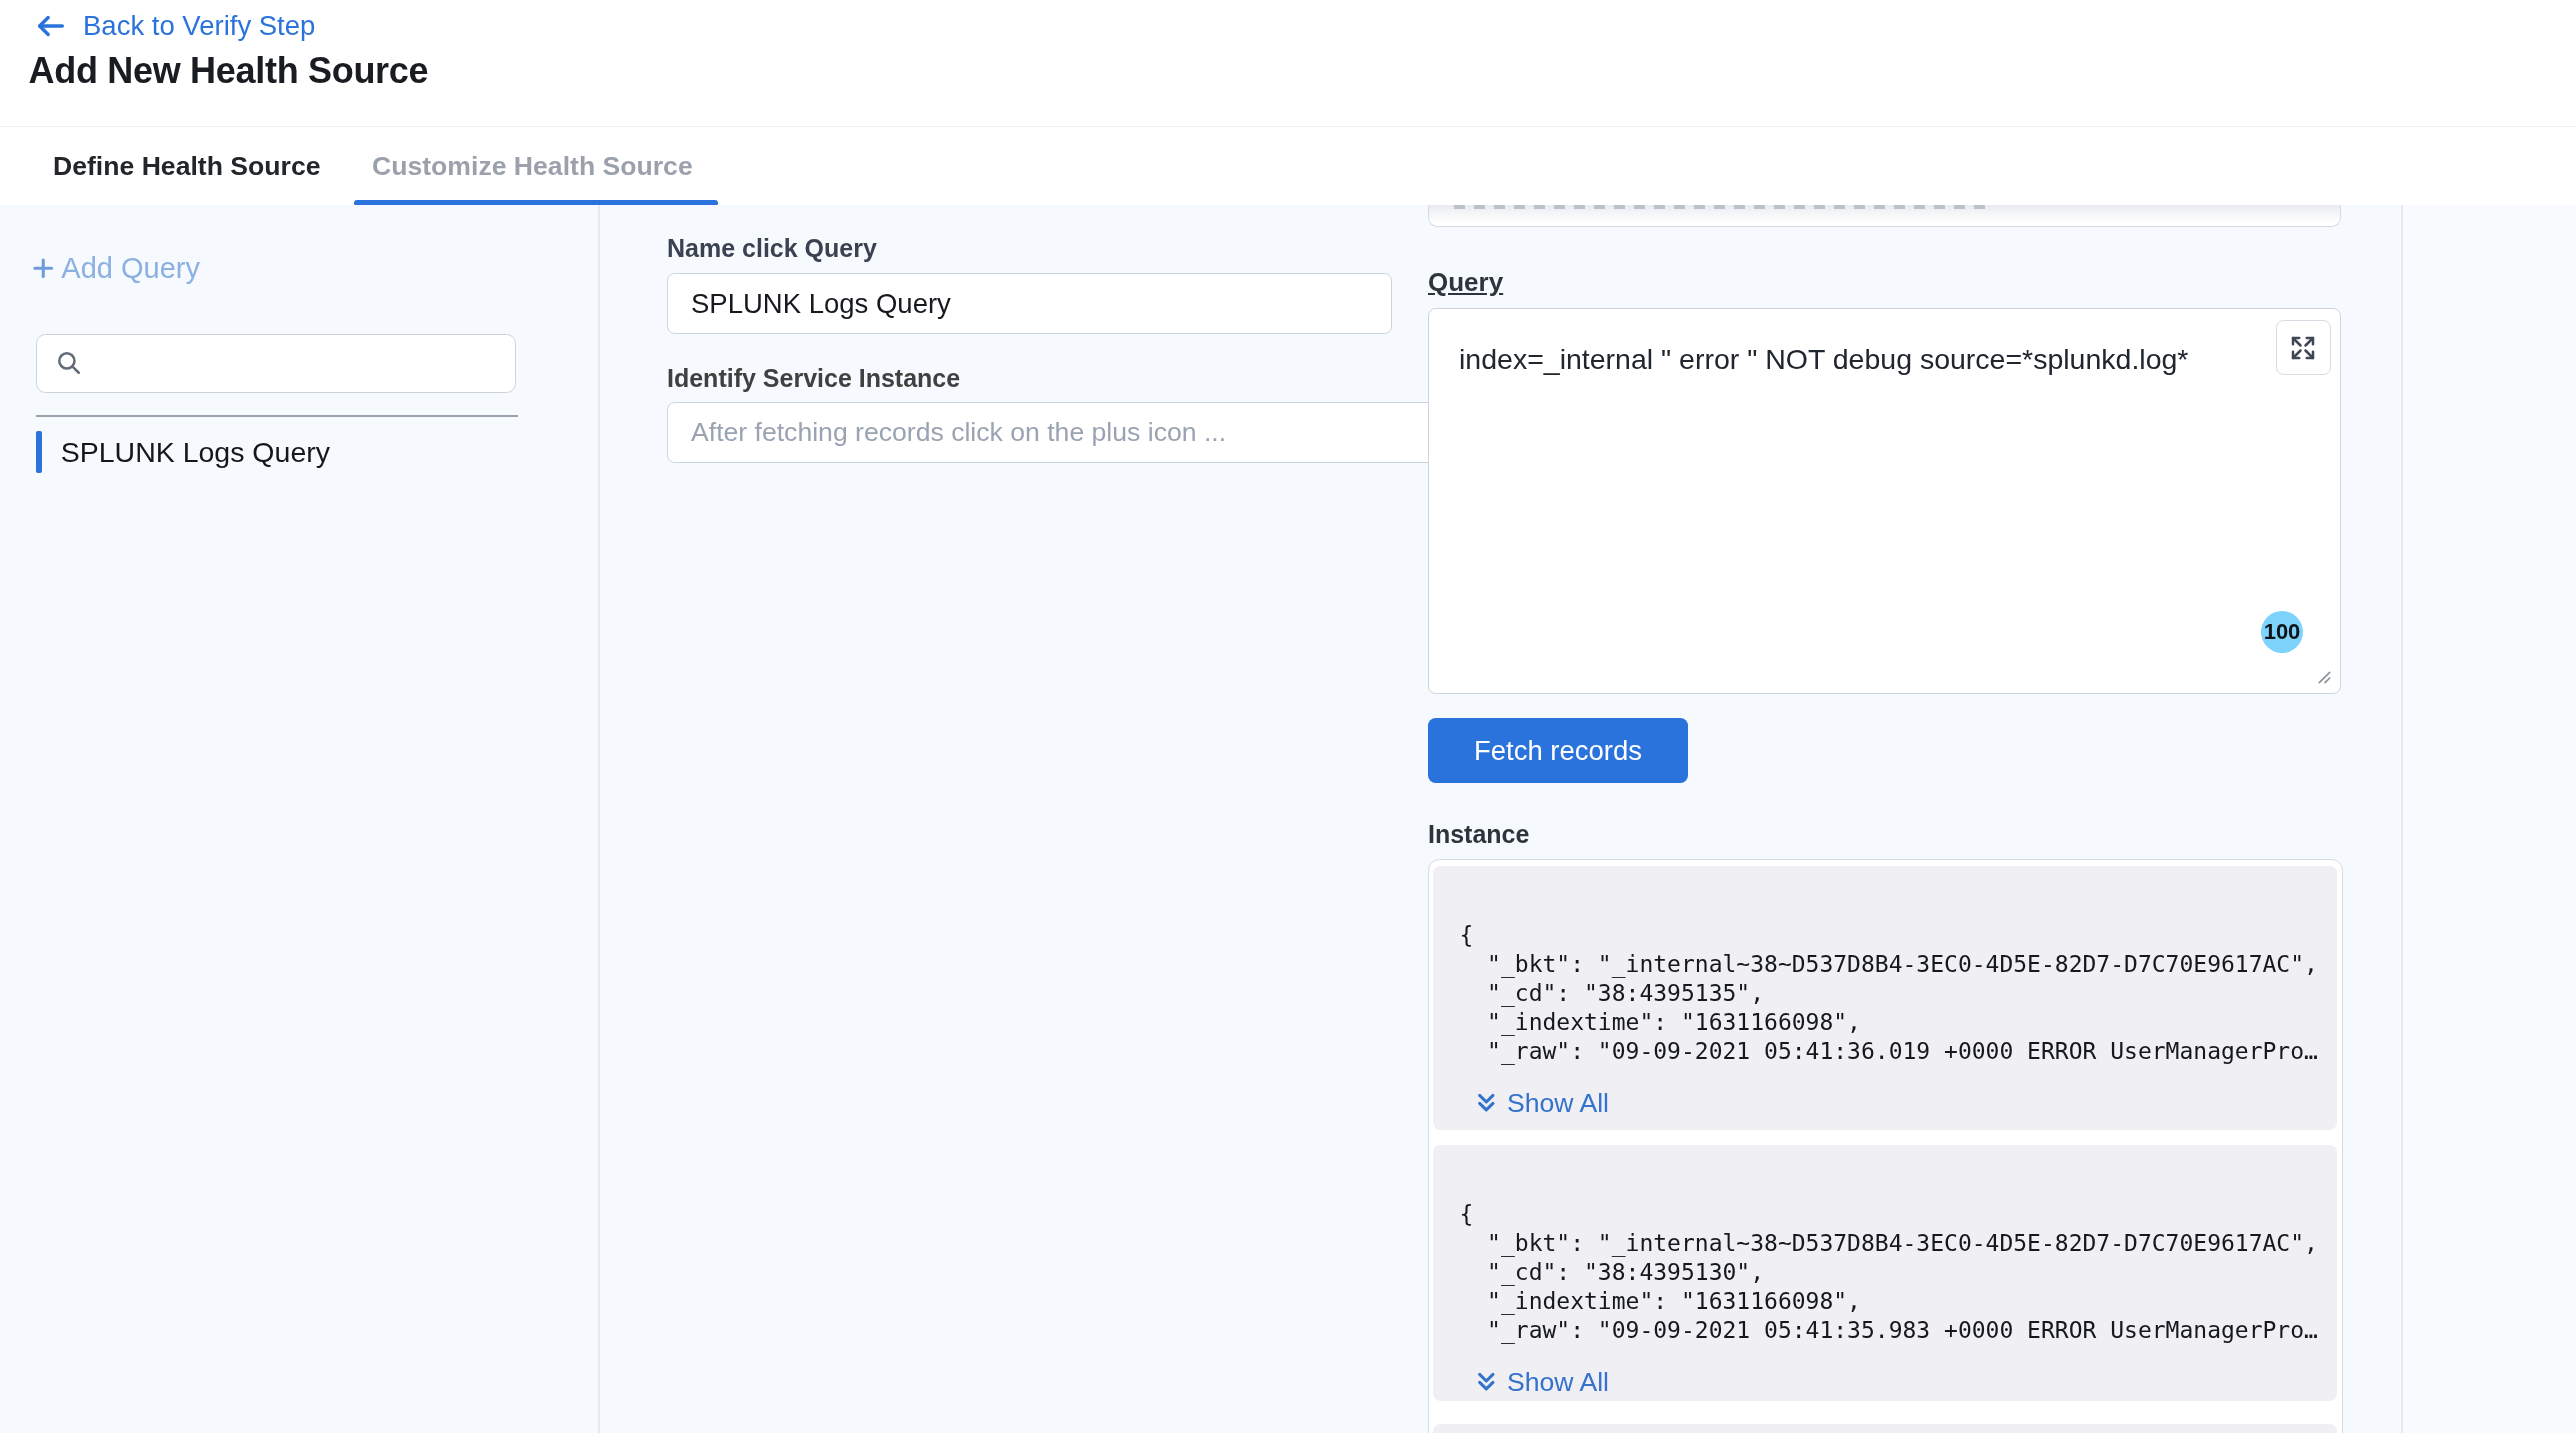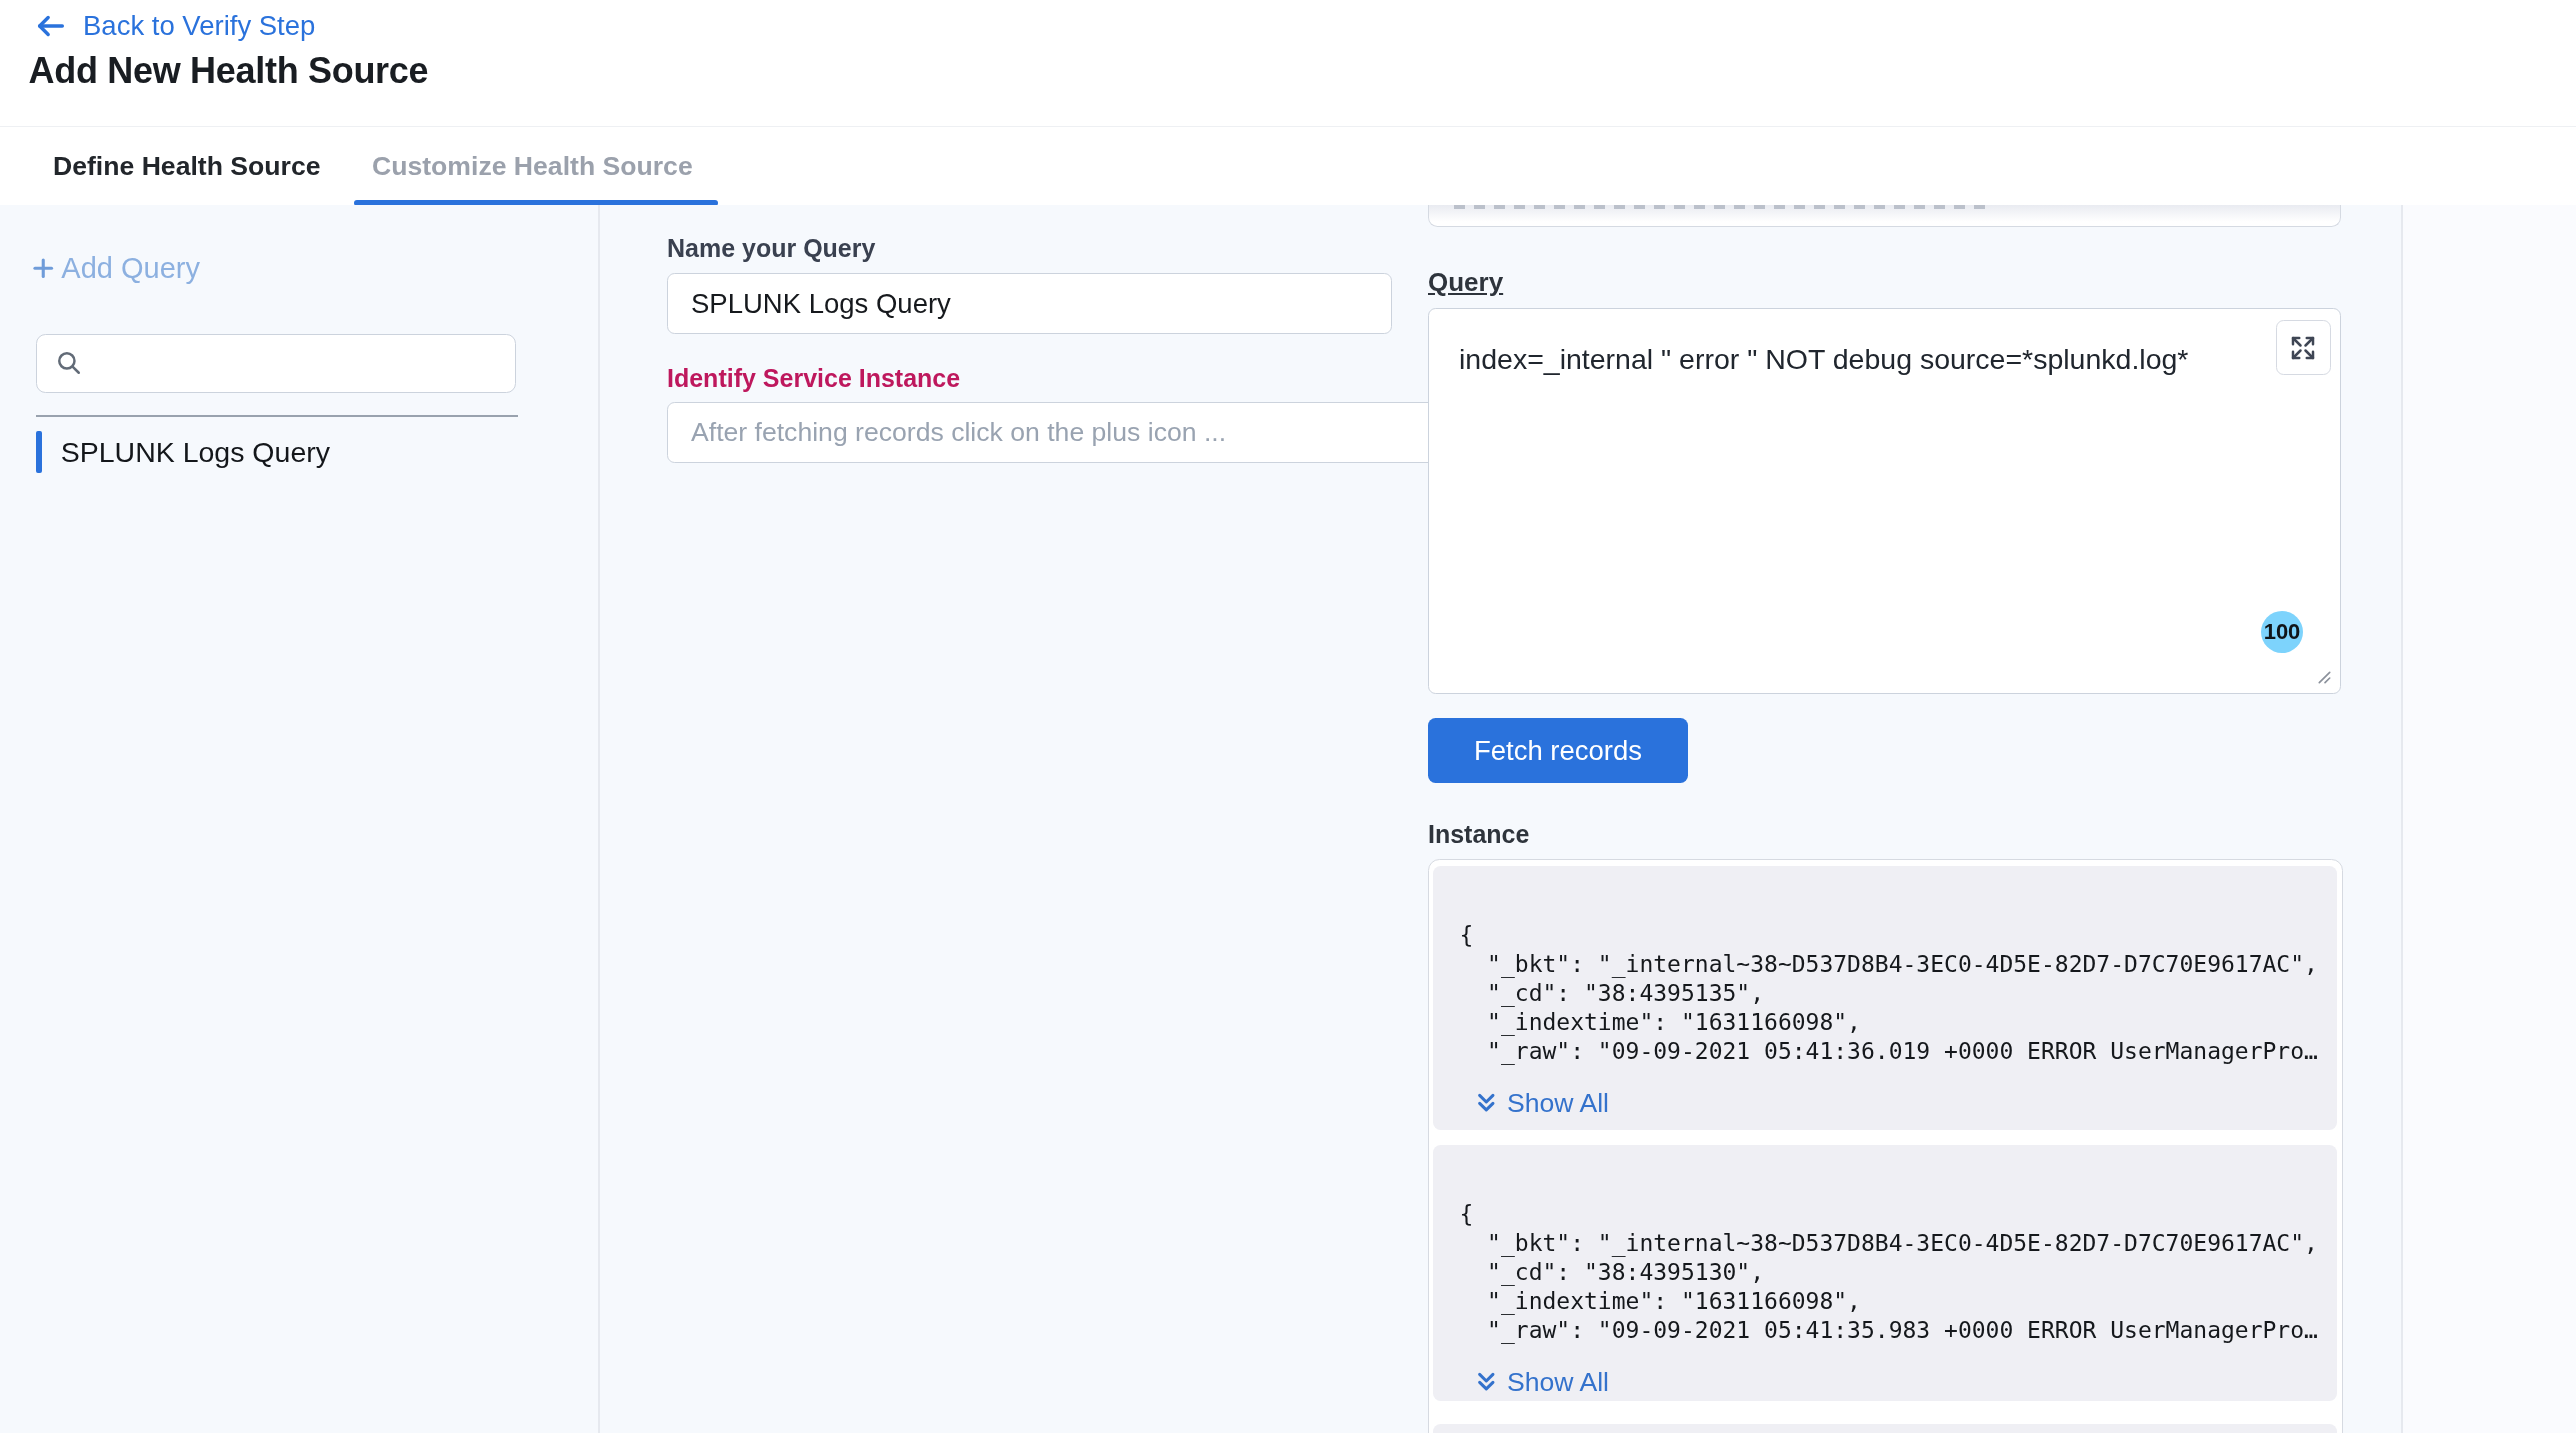--- a/index.html
+++ b/index.html
@@ -34,21 +34,21 @@
   .search-wrap { position:absolute; left:36px; top:129px; width:480px; height:59px; }
   .search-wrap input { width:100%; height:100%; border:1.9px solid #ccd3dd; border-radius:9.5px; background:#fff; font-size:26.6px; padding:0 19px 0 59px; color:#1c2126; outline:none; font-family:"Liberation Sans",sans-serif; }
   .search-wrap svg { position:absolute; left:19px; top:15px; width:28.5px; height:28.5px; }
   .side-divider { position:absolute; left:36px; top:210px; width:482px; height:1.9px; background:#99a2ae; }
   .query-item { position:absolute; left:36px; top:226px; height:42px; display:flex; align-items:center; cursor:pointer; }
   .query-item .accent { width:5.7px; height:42px; background:#2a72dc; border-radius:1.9px; }
   .query-item-label { margin-left:19px; font-size:28.5px; color:#14171b; }
 
   
   .field-label { position:absolute; font-size:25px; font-weight:600; color:#3a4150; }
-  .field-label.muted { color:#be185d; }
+  .field-label.muted { color:#404040; }
   .name-label { left:667px; top:28.5px; }
   .name-input { position:absolute; left:667px; top:68px; width:725px; height:61px; border:1.9px solid #ccd3dd; border-radius:7.6px; background:#fff; font-size:27.5px; padding:0 23px; color:#16191d; outline:none; font-family:"Liberation Sans",sans-serif; }
   .service-label { left:667px; top:159px; }
   .service-wrap { position:absolute; left:667px; top:197px; width:876px; height:61px; }
   .service-wrap input { width:100%; height:100%; border:1.9px solid #ccd3dd; border-radius:7.6px; background:#fff; font-size:26.6px; padding:0 66px 0 23px; outline:none; font-family:"Liberation Sans",sans-serif; color:#16191d; }
   .service-wrap input::placeholder { color:#99a3b1; }
   .service-plus { position:absolute; right:17px; top:14.2px; width:32px; height:32px; cursor:pointer; }
 
   
   .partial-input { position:absolute; left:1428px; top:0; width:913px; height:22px; border:1.9px solid #d5dae2; border-top:none; border-radius:0 0 9.5px 9.5px; background:linear-gradient(180deg,#e9ebf1 0%, #ffffff 80%); overflow:hidden; }
@@ -112,21 +112,21 @@
           <path d="M15 15l5 5"></path>
       </svg>
       <input type="text" value="" style="">
     </div>
     <div class="side-divider"></div>
     <div class="query-item">
       <div class="accent"></div>
       <span class="query-item-label">SPLUNK Logs Query</span>
     </div>
 
-    <div class="field-label name-label">Name your Query</div>
+    <div class="field-label name-label">Name click Query</div>
     <input class="name-input" type="text" value="SPLUNK Logs Query" style="">
     <div class="field-label muted service-label">Identify Service Instance</div>
     <div class="service-wrap">
       <input type="text" placeholder="After fetching records click on the plus icon ..." style="">
       <svg class="service-plus" viewBox="0 0 24 24" fill="none" stroke="#3a4150" stroke-width="1.9" stroke-linecap="round">
         <path d="M12 4v16"></path>
           <path d="M4 12h16"></path>
       </svg>
     </div>
 

